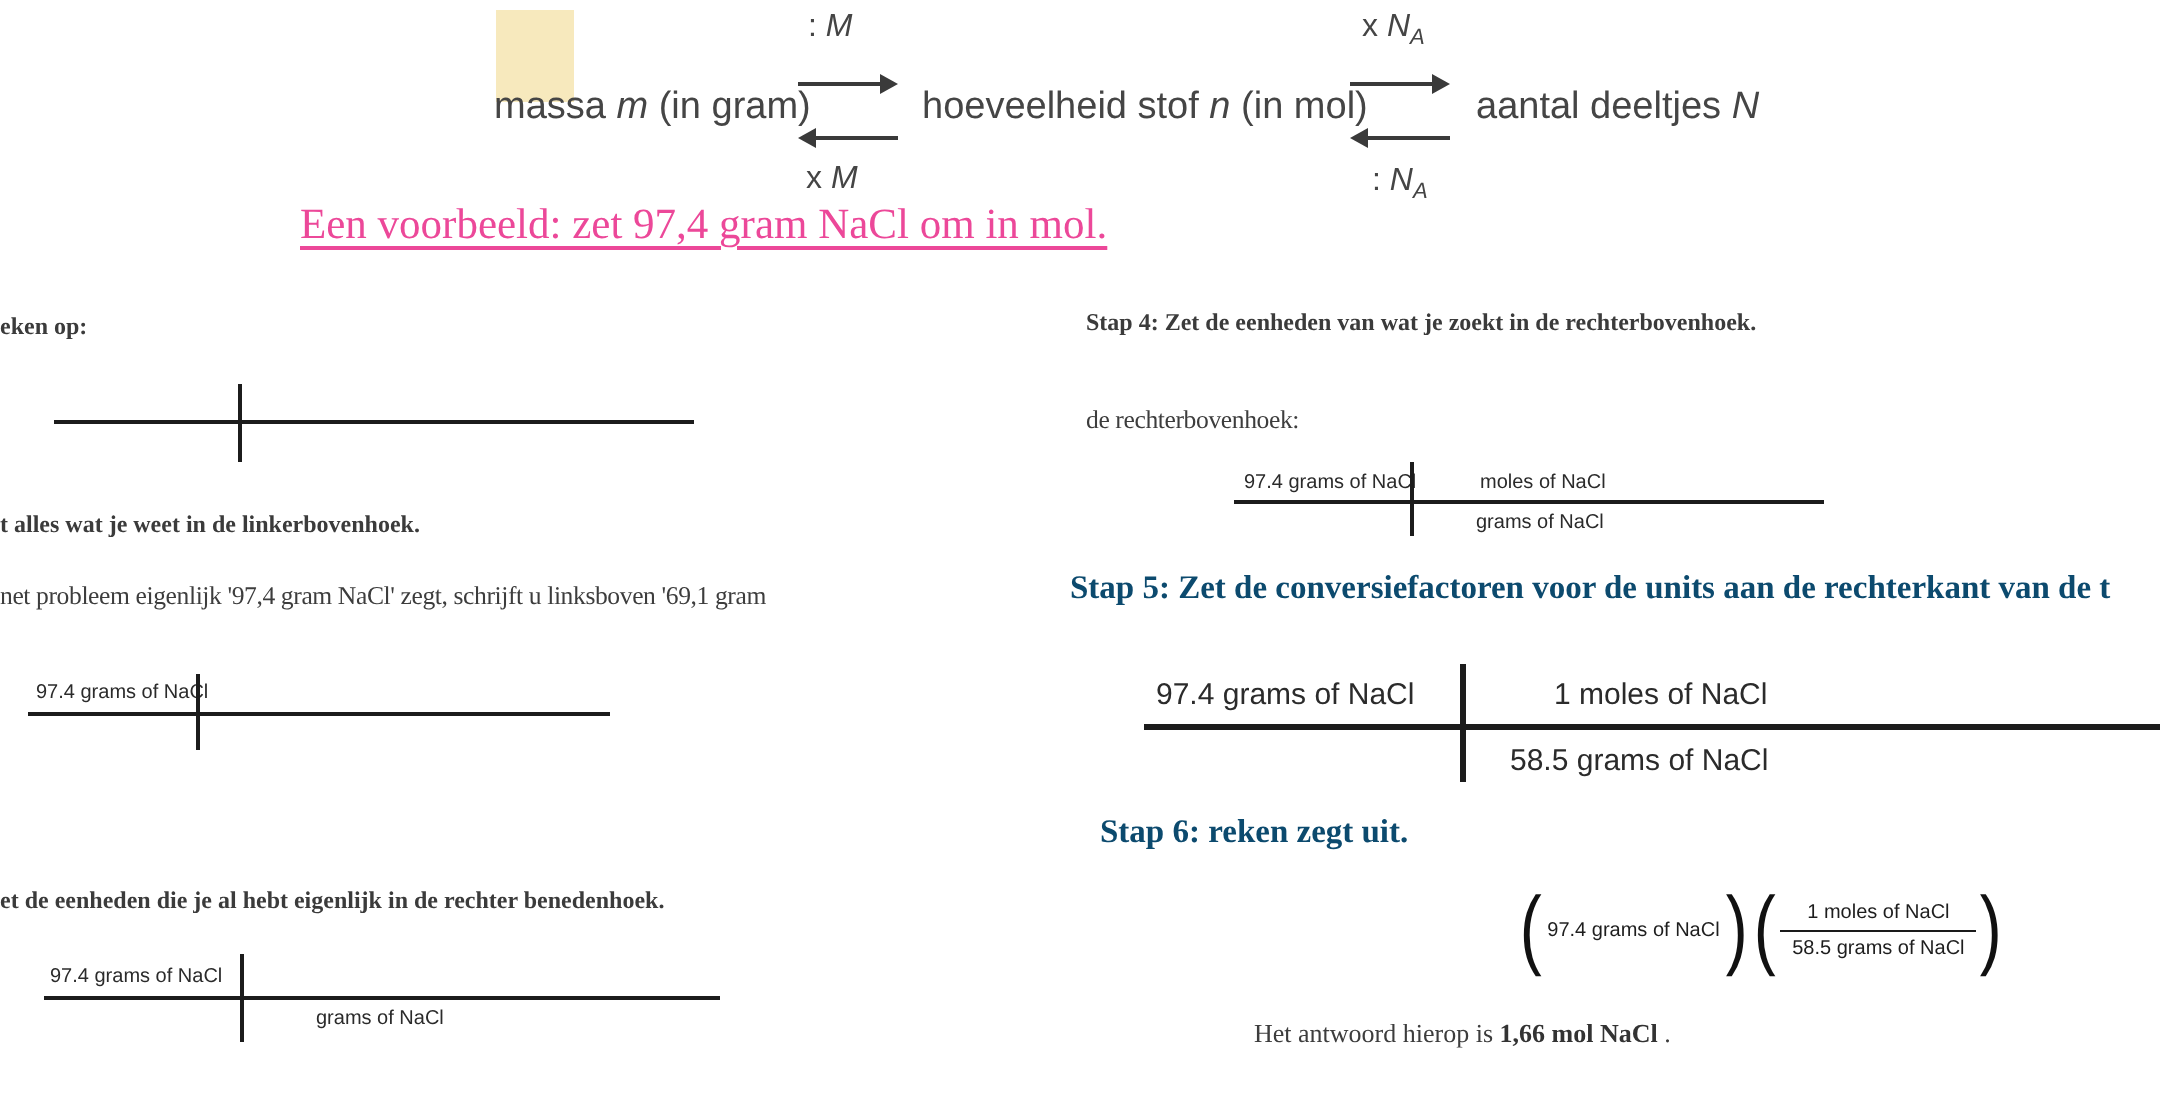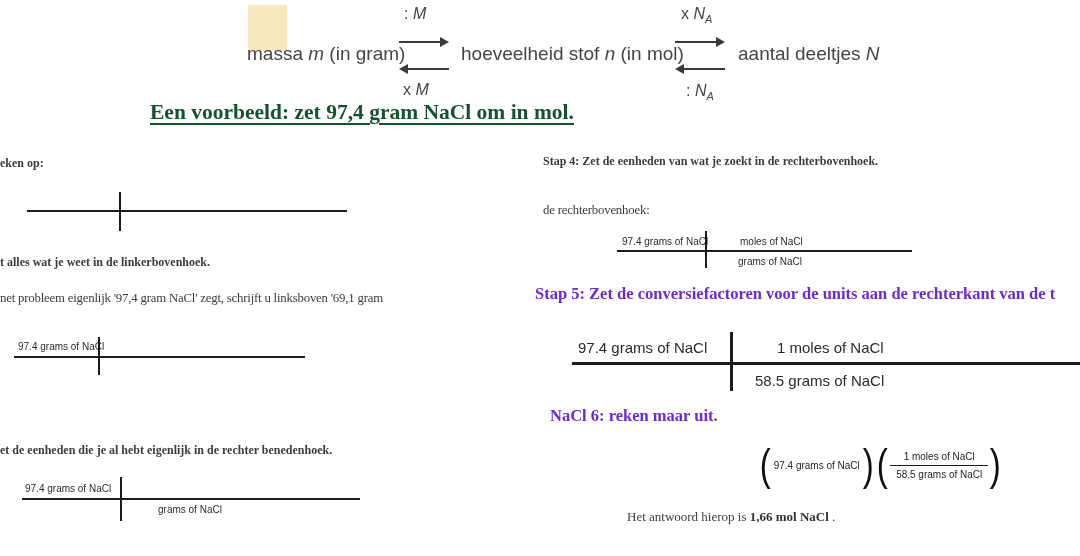--- a/index.html
+++ b/index.html
@@ -17,24 +17,24 @@
   .highlight{background:#f7e9bd;}
   .arrow{width:50px;height:10px;}
   .arrow .shaft{position:absolute;top:4px;height:2px;background:#3a3a3a;}
   .arrow-right .shaft{left:0;right:8px;}
   .arrow-left  .shaft{left:8px;right:0;}
   .arrow .head{position:absolute;top:0;width:0;height:0;border-top:5px solid transparent;border-bottom:5px solid transparent;}
   .arrow-right .head{right:0;border-left:9px solid #3a3a3a;}
   .arrow-left  .head{left:0;border-right:9px solid #3a3a3a;}
 
   
-  .title{font-size:21.5px;font-weight:bold;color:#14532d;text-decoration:underline;
+  .title{font-size:21.5px;font-weight:normal;color:#ec4899;text-decoration:underline;
          text-decoration-thickness:2px;text-underline-offset:4px;white-space:nowrap;}
   .h-small{font-size:12px;font-weight:bold;color:#3b3b3b;white-space:nowrap;}
-  .h-large{font-size:16.5px;font-weight:bold;color:#6d28d9;white-space:nowrap;}
+  .h-large{font-size:16.5px;font-weight:bold;color:#0c4a6e;white-space:nowrap;}
   .body-text{font-size:12.8px;color:#3d3d3d;white-space:nowrap;letter-spacing:-0.2px;}
 
   
   .hline{height:2px;background:#1c1c1c;}
   .vline{width:2px;background:#1c1c1c;}
   .chart-label{font-family:"Liberation Sans","DejaVu Sans",sans-serif;font-size:10px;color:#2b2b2b;white-space:nowrap;}
   .chart-label-lg{font-family:"Liberation Sans","DejaVu Sans",sans-serif;font-size:15px;color:#2b2b2b;white-space:nowrap;}
 
   
   .equation{display:flex;align-items:center;font-family:"Liberation Sans","DejaVu Sans",sans-serif;color:#1e1e1e;}
@@ -128,21 +128,21 @@
   <div class="abs chart-label" style="left:738px;top:256px;">grams of NaCl</div>
 
   <div class="abs h-large" style="left:535px;top:284px;">Stap 5: Zet de conversiefactoren voor de units aan de rechterkant van de t</div>
 
   <div class="abs chart-label-lg" style="left:578px;top:339px;">97.4 grams of NaCl</div>
   <div class="abs chart-label-lg" style="left:777px;top:339px;">1 moles of NaCl</div>
   <div class="abs vline" style="left:730px;top:332px;height:59px;width:2.5px;"></div>
   <div class="abs hline" style="left:572px;top:362px;width:508px;height:2.5px;"></div>
   <div class="abs chart-label-lg" style="left:755px;top:372px;">58.5 grams of NaCl</div>
 
-  <div class="abs h-large" style="left:550px;top:406px;">NaCl 6: reken maar uit.</div>
+  <div class="abs h-large" style="left:550px;top:406px;">Stap 6: reken zegt uit.</div>
 
   <div class="abs equation" style="left:758px;top:443px;height:44px;">
     <span class="big-paren">(</span>
     <span class="eq-factor">97.4 grams of NaCl</span>
     <span class="big-paren">)</span>
     <span class="big-paren">(</span>
     <span class="fraction">
       <span class="num" style="display:block;">1 moles of NaCl</span>
       <span class="den" style="display:block;">58.5 grams of NaCl</span>
     </span>

